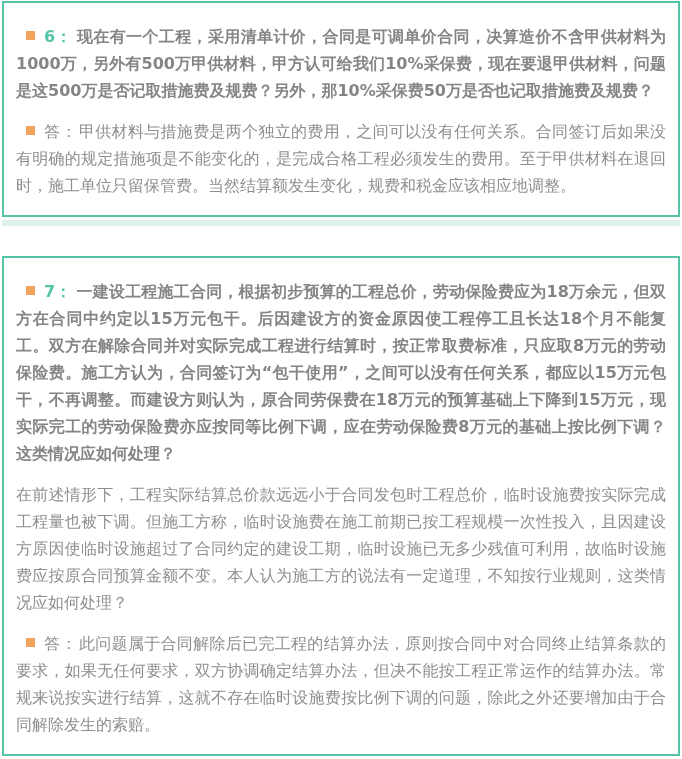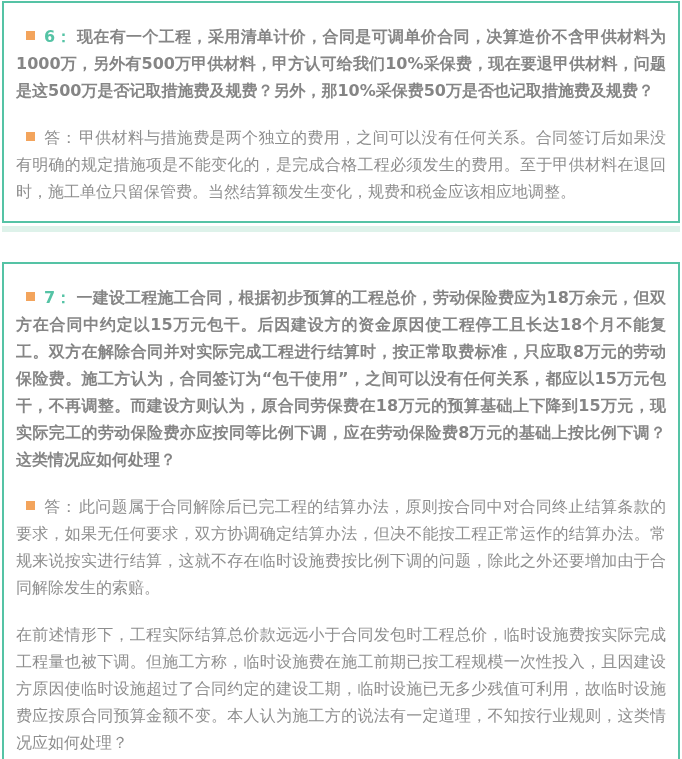--- a/index.html
+++ b/index.html
@@ -27,21 +27,21 @@
     height:6px;
     margin:3px 2px 0 2px;
     background:var(--strip-teal);
   }
   .gap{height:30px;background:#ffffff;}
   .para{
     font-size:16px;
     line-height:27px;
     text-align:justify;
     color:var(--a-gray);
-    margin-top:20px;
+    margin-top:14px;
   }
   .para:first-child{margin-top:0;}
   .para.question{
     font-weight:bold;
     color:var(--q-gray);
   }
   .para.context{color:var(--a-gray);}
   .para.has-bullet{text-indent:10px;}
   .bullet{
     display:inline-block;
@@ -62,17 +62,17 @@
 
 <div class="page">
   <section class="card card-top">
       <p class="para question has-bullet"><span class="bullet"></span><span class="num-label">6：</span><span>现在有一个工程，采用清单计价，合同是可调单价合同，决算造价不含甲供材料为1000万，另外有500万甲供材料，甲方认可给我们10%采保费，现在要退甲供材料，问题是这500万是否记取措施费及规费？另外，那10%采保费50万是否也记取措施费及规费？</span></p>
       <p class="para answer has-bullet"><span class="bullet"></span><span class="ans-label">答：</span><span>甲供材料与措施费是两个独立的费用，之间可以没有任何关系。合同签订后如果没有明确的规定措施项是不能变化的，是完成合格工程必须发生的费用。至于甲供材料在退回时，施工单位只留保管费。当然结算额发生变化，规费和税金应该相应地调整。</span></p>
     </section>
   <div class="strip"></div>
   <div class="gap"></div>
   <section class="card">
       <p class="para question has-bullet"><span class="bullet"></span><span class="num-label">7：</span><span>一建设工程施工合同，根据初步预算的工程总价，劳动保险费应为18万余元，但双方在合同中约定以15万元包干。后因建设方的资金原因使工程停工且长达18个月不能复工。双方在解除合同并对实际完成工程进行结算时，按正常取费标准，只应取8万元的劳动保险费。施工方认为，合同签订为“包干使用”，之间可以没有任何关系，都应以15万元包干，不再调整。而建设方则认为，原合同劳保费在18万元的预算基础上下降到15万元，现实际完工的劳动保险费亦应按同等比例下调，应在劳动保险费8万元的基础上按比例下调？这类情况应如何处理？</span></p>
+      <p class="para context"><span>在前述情形下，工程实际结算总价款远远小于合同发包时工程总价，临时设施费按实际完成工程量也被下调。但施工方称，临时设施费在施工前期已按工程规模一次性投入，且因建设方原因使临时设施超过了合同约定的建设工期，临时设施已无多少残值可利用，故临时设施费应按原合同预算金额不变。本人认为施工方的说法有一定道理，不知按行业规则，这类情况应如何处理？</span></p>
       <p class="para answer has-bullet"><span class="bullet"></span><span class="ans-label">答：</span><span>此问题属于合同解除后已完工程的结算办法，原则按合同中对合同终止结算条款的要求，如果无任何要求，双方协调确定结算办法，但决不能按工程正常运作的结算办法。常规来说按实进行结算，这就不存在临时设施费按比例下调的问题，除此之外还要增加由于合同解除发生的索赔。</span></p>
-      <p class="para context"><span>在前述情形下，工程实际结算总价款远远小于合同发包时工程总价，临时设施费按实际完成工程量也被下调。但施工方称，临时设施费在施工前期已按工程规模一次性投入，且因建设方原因使临时设施超过了合同约定的建设工期，临时设施已无多少残值可利用，故临时设施费应按原合同预算金额不变。本人认为施工方的说法有一定道理，不知按行业规则，这类情况应如何处理？</span></p>
     </section>
 
 </div>
 
 </body></html>

